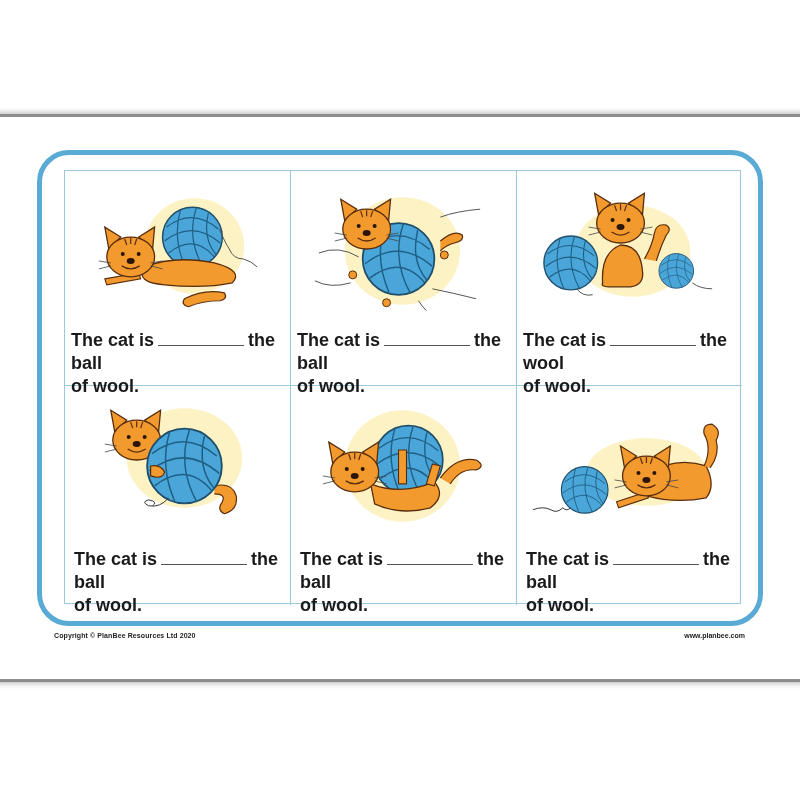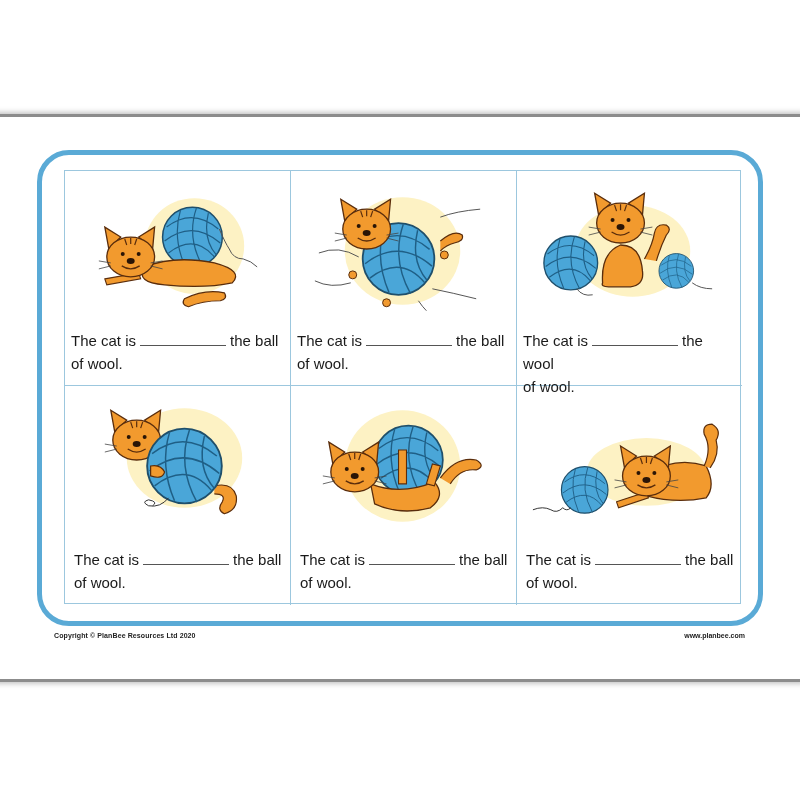--- a/index.html
+++ b/index.html
@@ -7,21 +7,21 @@
   .sheet { position:absolute; left:-4px; top:117px; width:806px; height:562px; background:#fff;
     box-shadow: 0 0 0 3px #8c8c8c, 0 0 6px 4px #b5b5b5; }
   .frame { position:absolute; left:37px; top:150px; width:716px; height:466px; border:5px solid #5aaad6; border-radius:32px; background:#fff; }
   .grid { position:absolute; left:64px; top:170px; width:677px; height:434px; display:grid;
     grid-template-columns: 226px 226px 225px; grid-template-rows: 215px 219px;
     border:1px solid #9cc7de; box-sizing:border-box; }
   .card { position:relative; border-right:1px solid #9cc7de; border-bottom:1px solid #9cc7de; box-sizing:border-box; }
   .card:nth-child(3n) { border-right:none; }
   .card:nth-child(n+4) { border-bottom:none; }
   .pic { position:absolute; left:0; top:0; width:100%; height:150px; }
-  .caption { position:absolute; left:6px; right:6px; font-weight:normal; font-size:15px; color:#1a1a1a; line-height:23px; }
+  .caption { position:absolute; left:6px; right:6px; font-weight:bold; font-size:18px; color:#1a1a1a; line-height:23px; }
   .row1 .caption { top:158px; }
   .row2 .caption { top:162px; left:9px; }
   .blank { display:inline-block; width:86px; border-bottom:1.5px solid #555; margin:0 4px; vertical-align:baseline; height:10px; }
   .footer-left { position:absolute; left:54px; top:632px; font-size:7px; font-weight:bold; color:#222; letter-spacing:0.1px; }
   .footer-right { position:absolute; right:55px; top:632px; font-size:7px; font-weight:bold; color:#222; }
 </style>
 </head>
 <body>
 
 <div class="sheet"></div>

